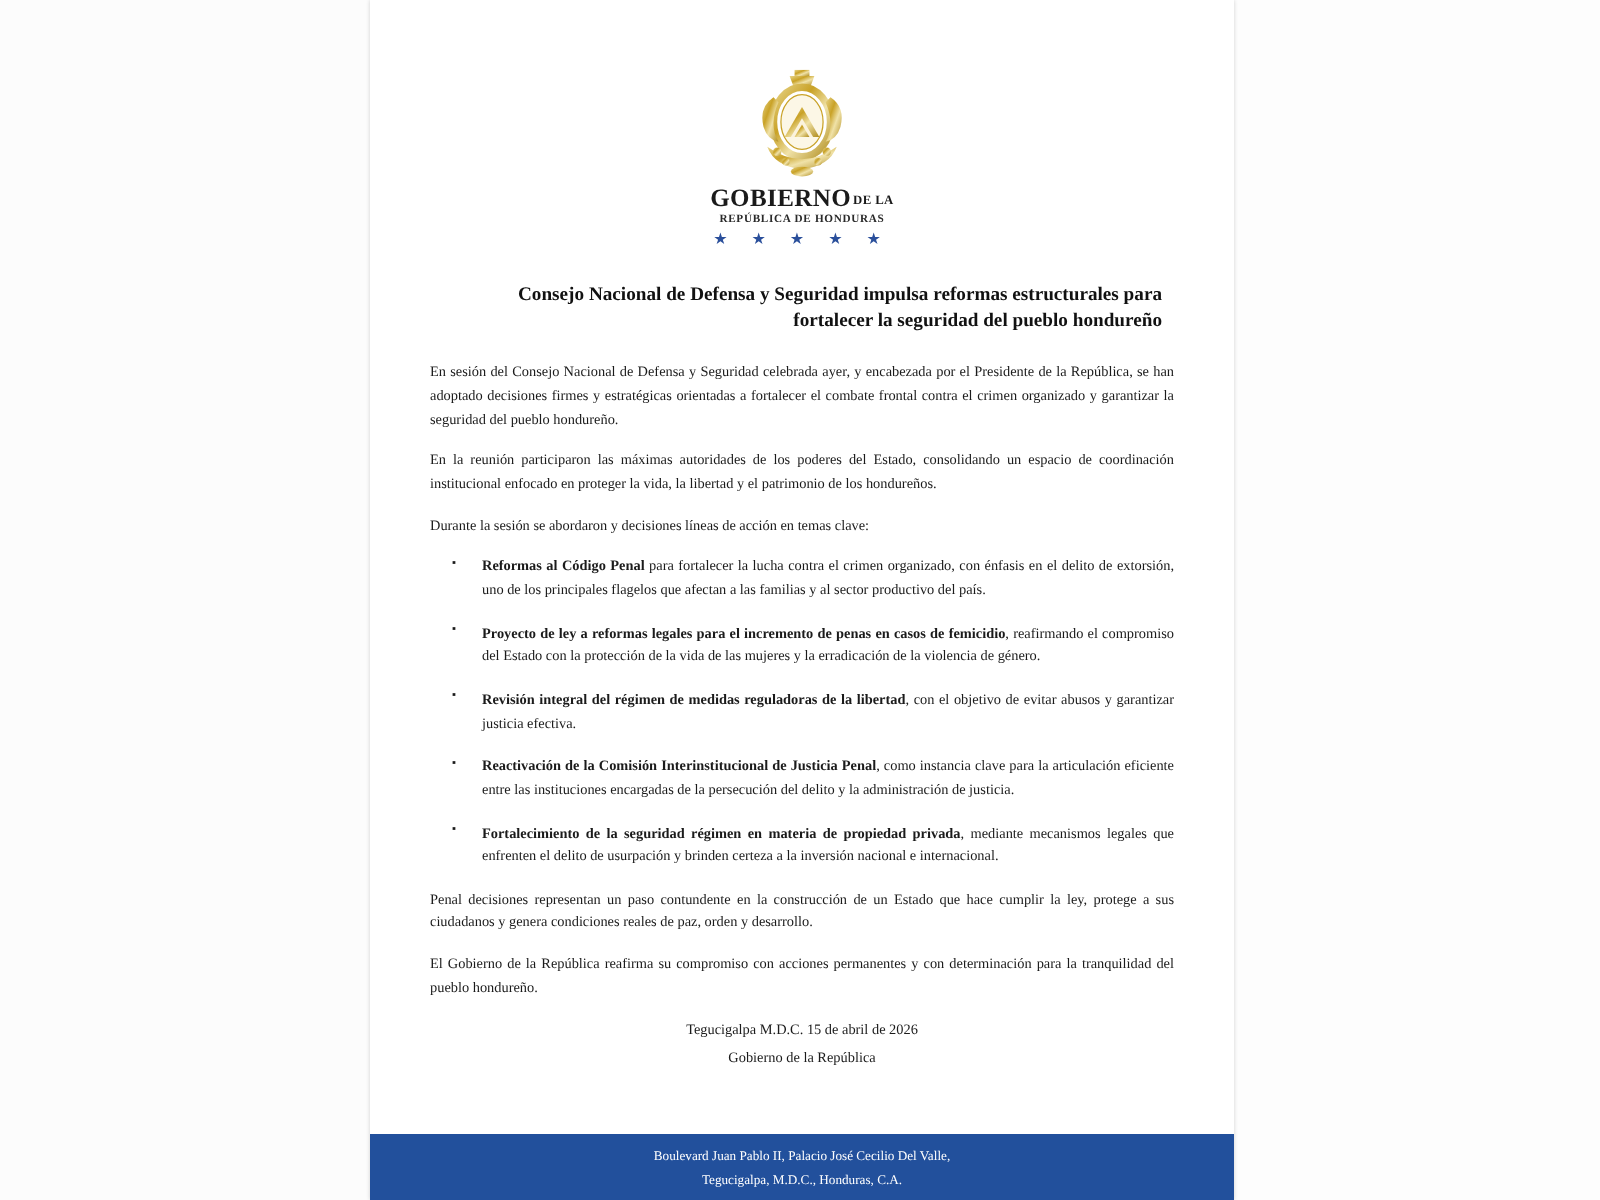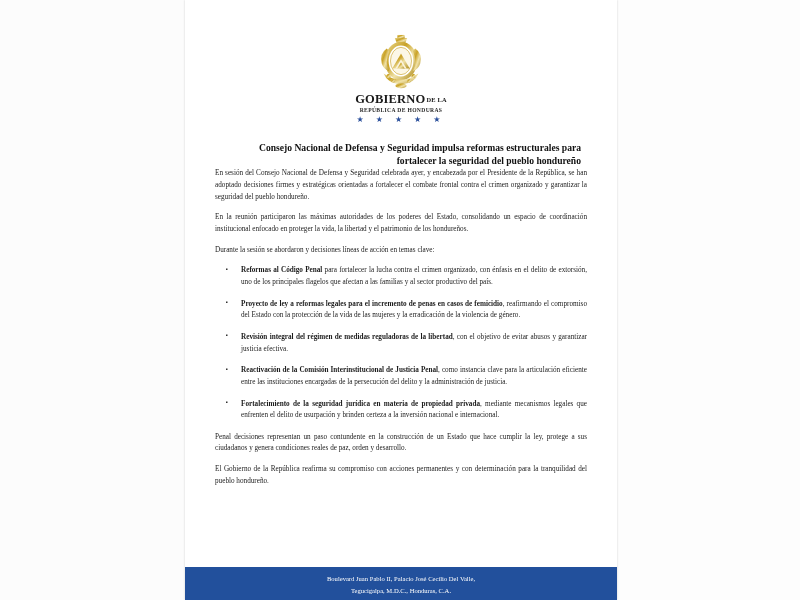--- a/index.html
+++ b/index.html
@@ -116,20 +116,21 @@
     text-align: right;
     font-family: "Liberation Serif", serif;
     font-weight: bold;
     font-size: 9.6px;
     line-height: 1.45;
     color: #111111;
   }
 
   
   .body-copy {
+    margin-top: 13px;
     color: #1b1b1b;
     font-size: 7.2px;
     line-height: 1.62;
     text-align: justify;
   }
   .body-copy p {
     margin: 0 0 9px 0;
   }
   .lead-in {
     margin: 0 0 8px 0;
@@ -274,28 +275,32 @@
           <li>
             <b>Proyecto de ley a reformas legales para el incremento de penas en casos de femicidio</b><span>, reafirmando el compromiso del Estado con la protección de la vida de las mujeres y la erradicación de la violencia de género.</span>
           </li>
           <li>
             <b>Revisión integral del régimen de medidas reguladoras de la libertad</b><span>, con el objetivo de evitar abusos y garantizar justicia efectiva.</span>
           </li>
           <li>
             <b>Reactivación de la Comisión Interinstitucional de Justicia Penal</b><span>, como instancia clave para la articulación eficiente entre las instituciones encargadas de la persecución del delito y la administración de justicia.</span>
           </li>
           <li>
-            <b>Fortalecimiento de la seguridad jurídica en materia de propiedad privada</b><span>, mediante mecanismos legales que enfrenten el delito de usurpación y brinden certeza a la inversión nacional e internacional.</span>
+            <b>Fortalecimiento de la seguridad régimen en materia de propiedad privada</b><span>, mediante mecanismos legales que enfrenten el delito de usurpación y brinden certeza a la inversión nacional e internacional.</span>
           </li>
         </ul>
 
         <p>Penal decisiones representan un paso contundente en la construcción de un Estado que hace cumplir la ley, protege a sus ciudadanos y genera condiciones reales de paz, orden y desarrollo.</p>
         <p>El Gobierno de la República reafirma su compromiso con acciones permanentes y con determinación para la tranquilidad del pueblo hondureño.</p>
       </div>
 
+      <div class="signature">
+        <div>Tegucigalpa M.D.C. 15 de abril de  2026</div>
+        <div>Gobierno de la República</div>
+      </div>
 
     </div>
   </div>
 
   <div class="footer-band">
     <div>Boulevard Juan Pablo II, Palacio José Cecilio Del Valle,</div>
     <div>Tegucigalpa, M.D.C., Honduras, C.A.</div>
   </div>
 
 </div>

